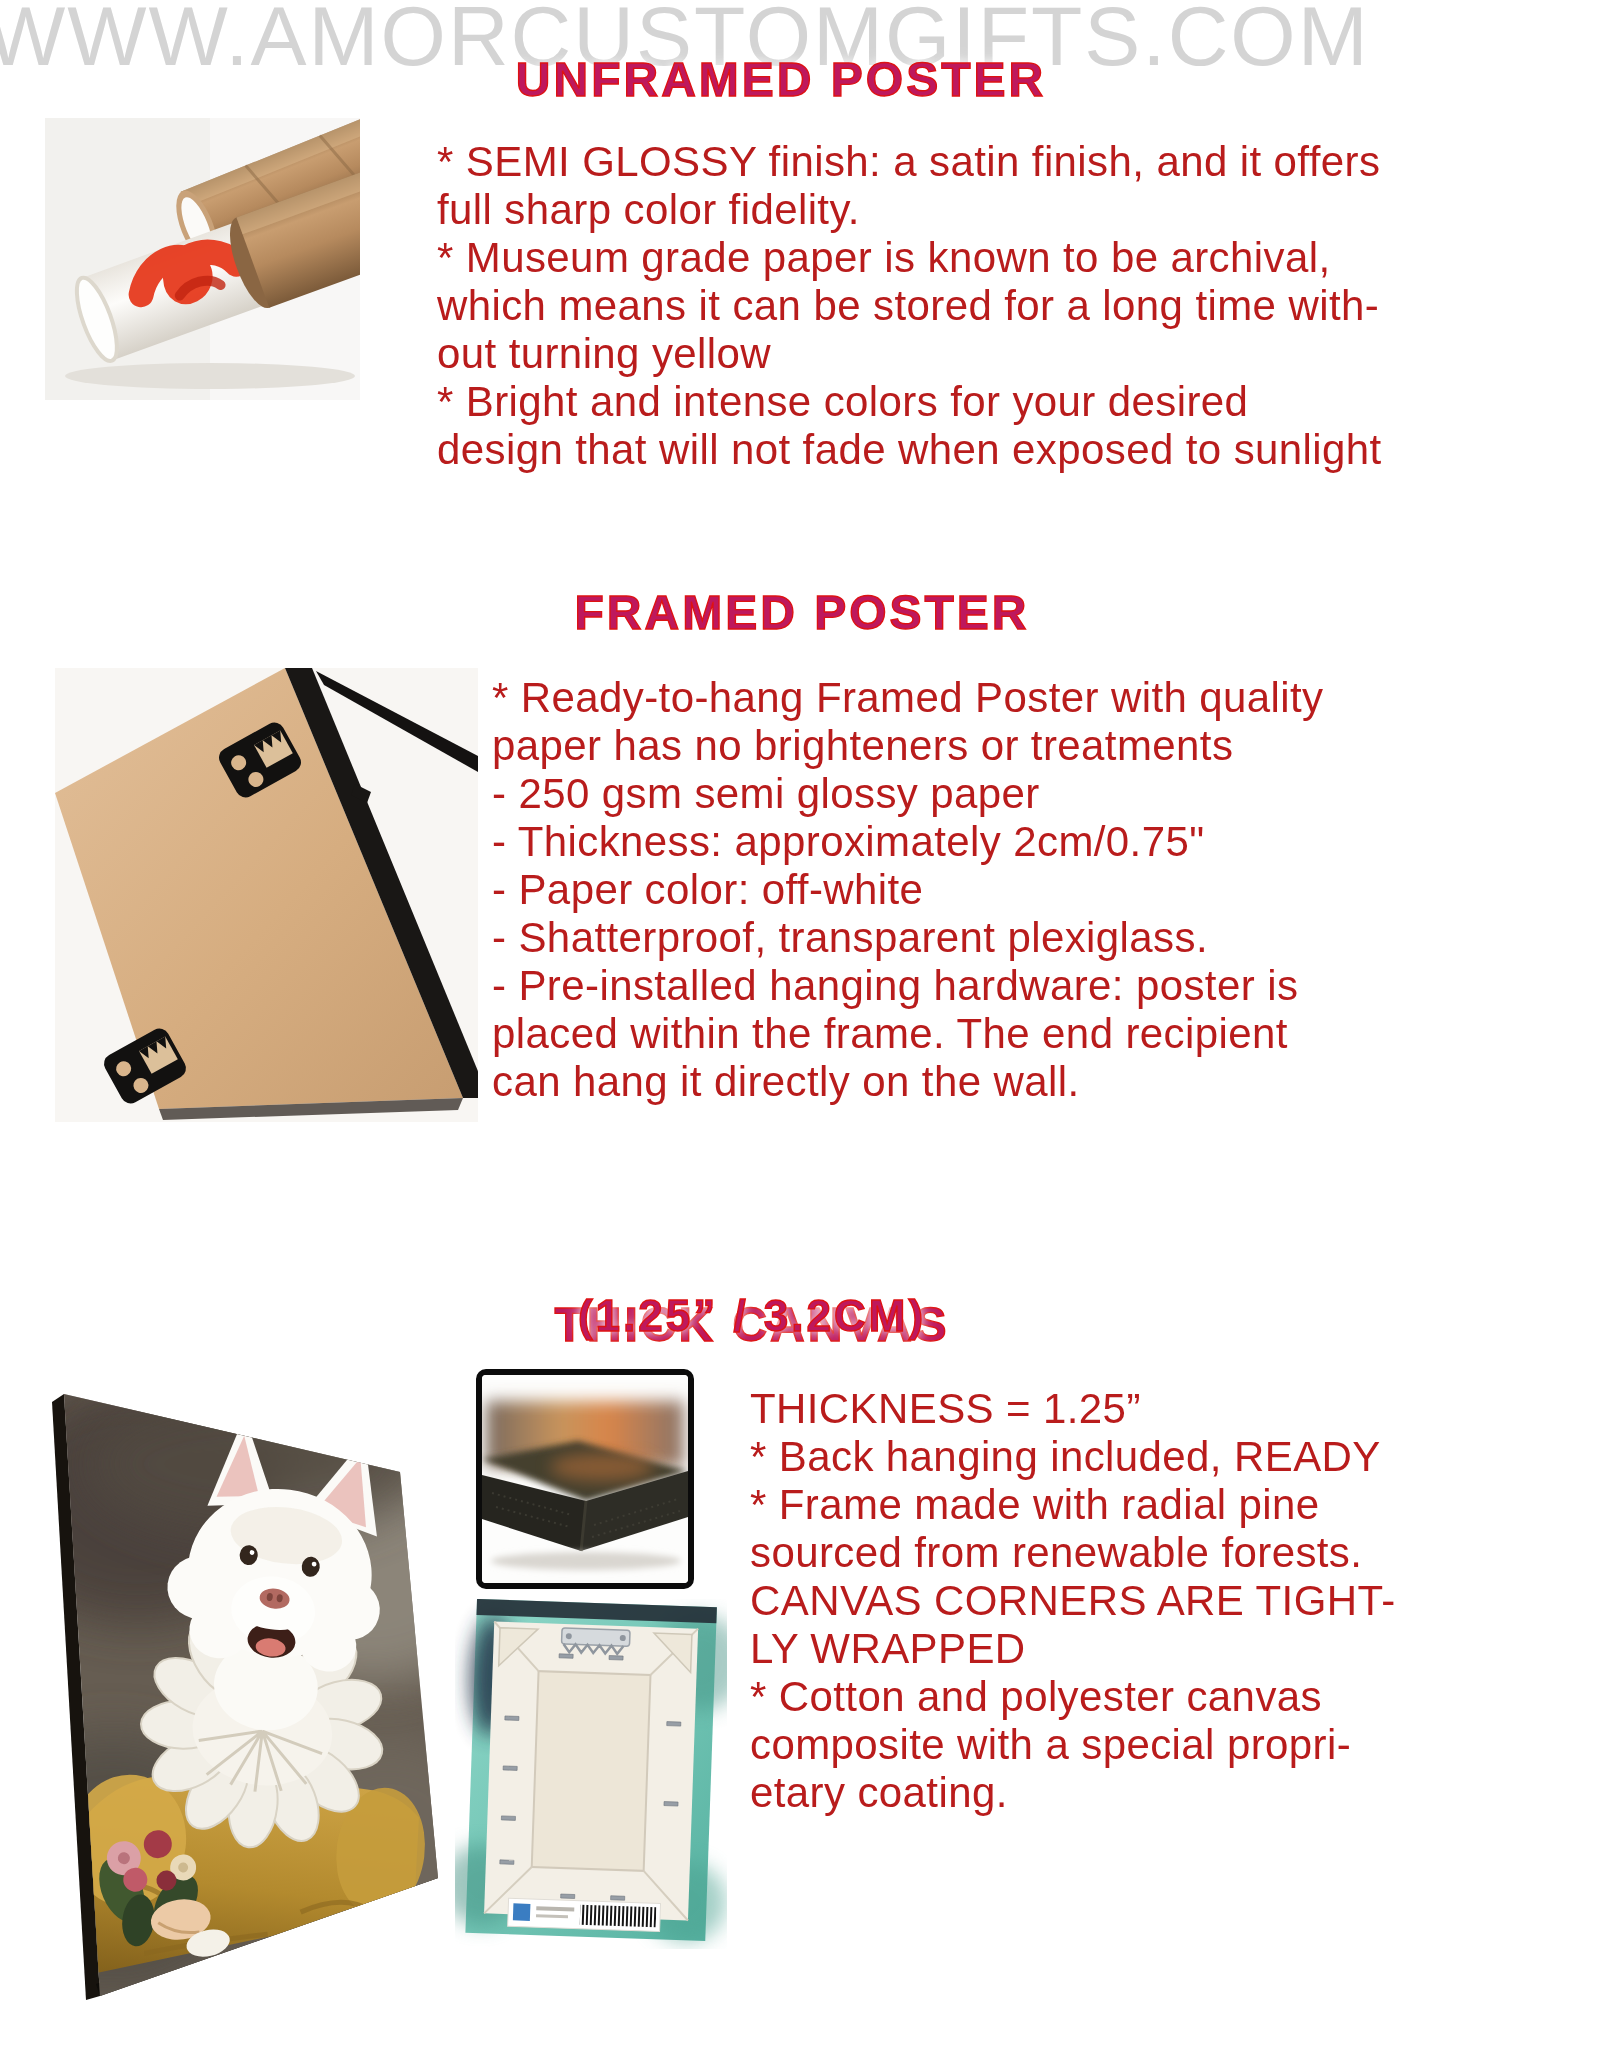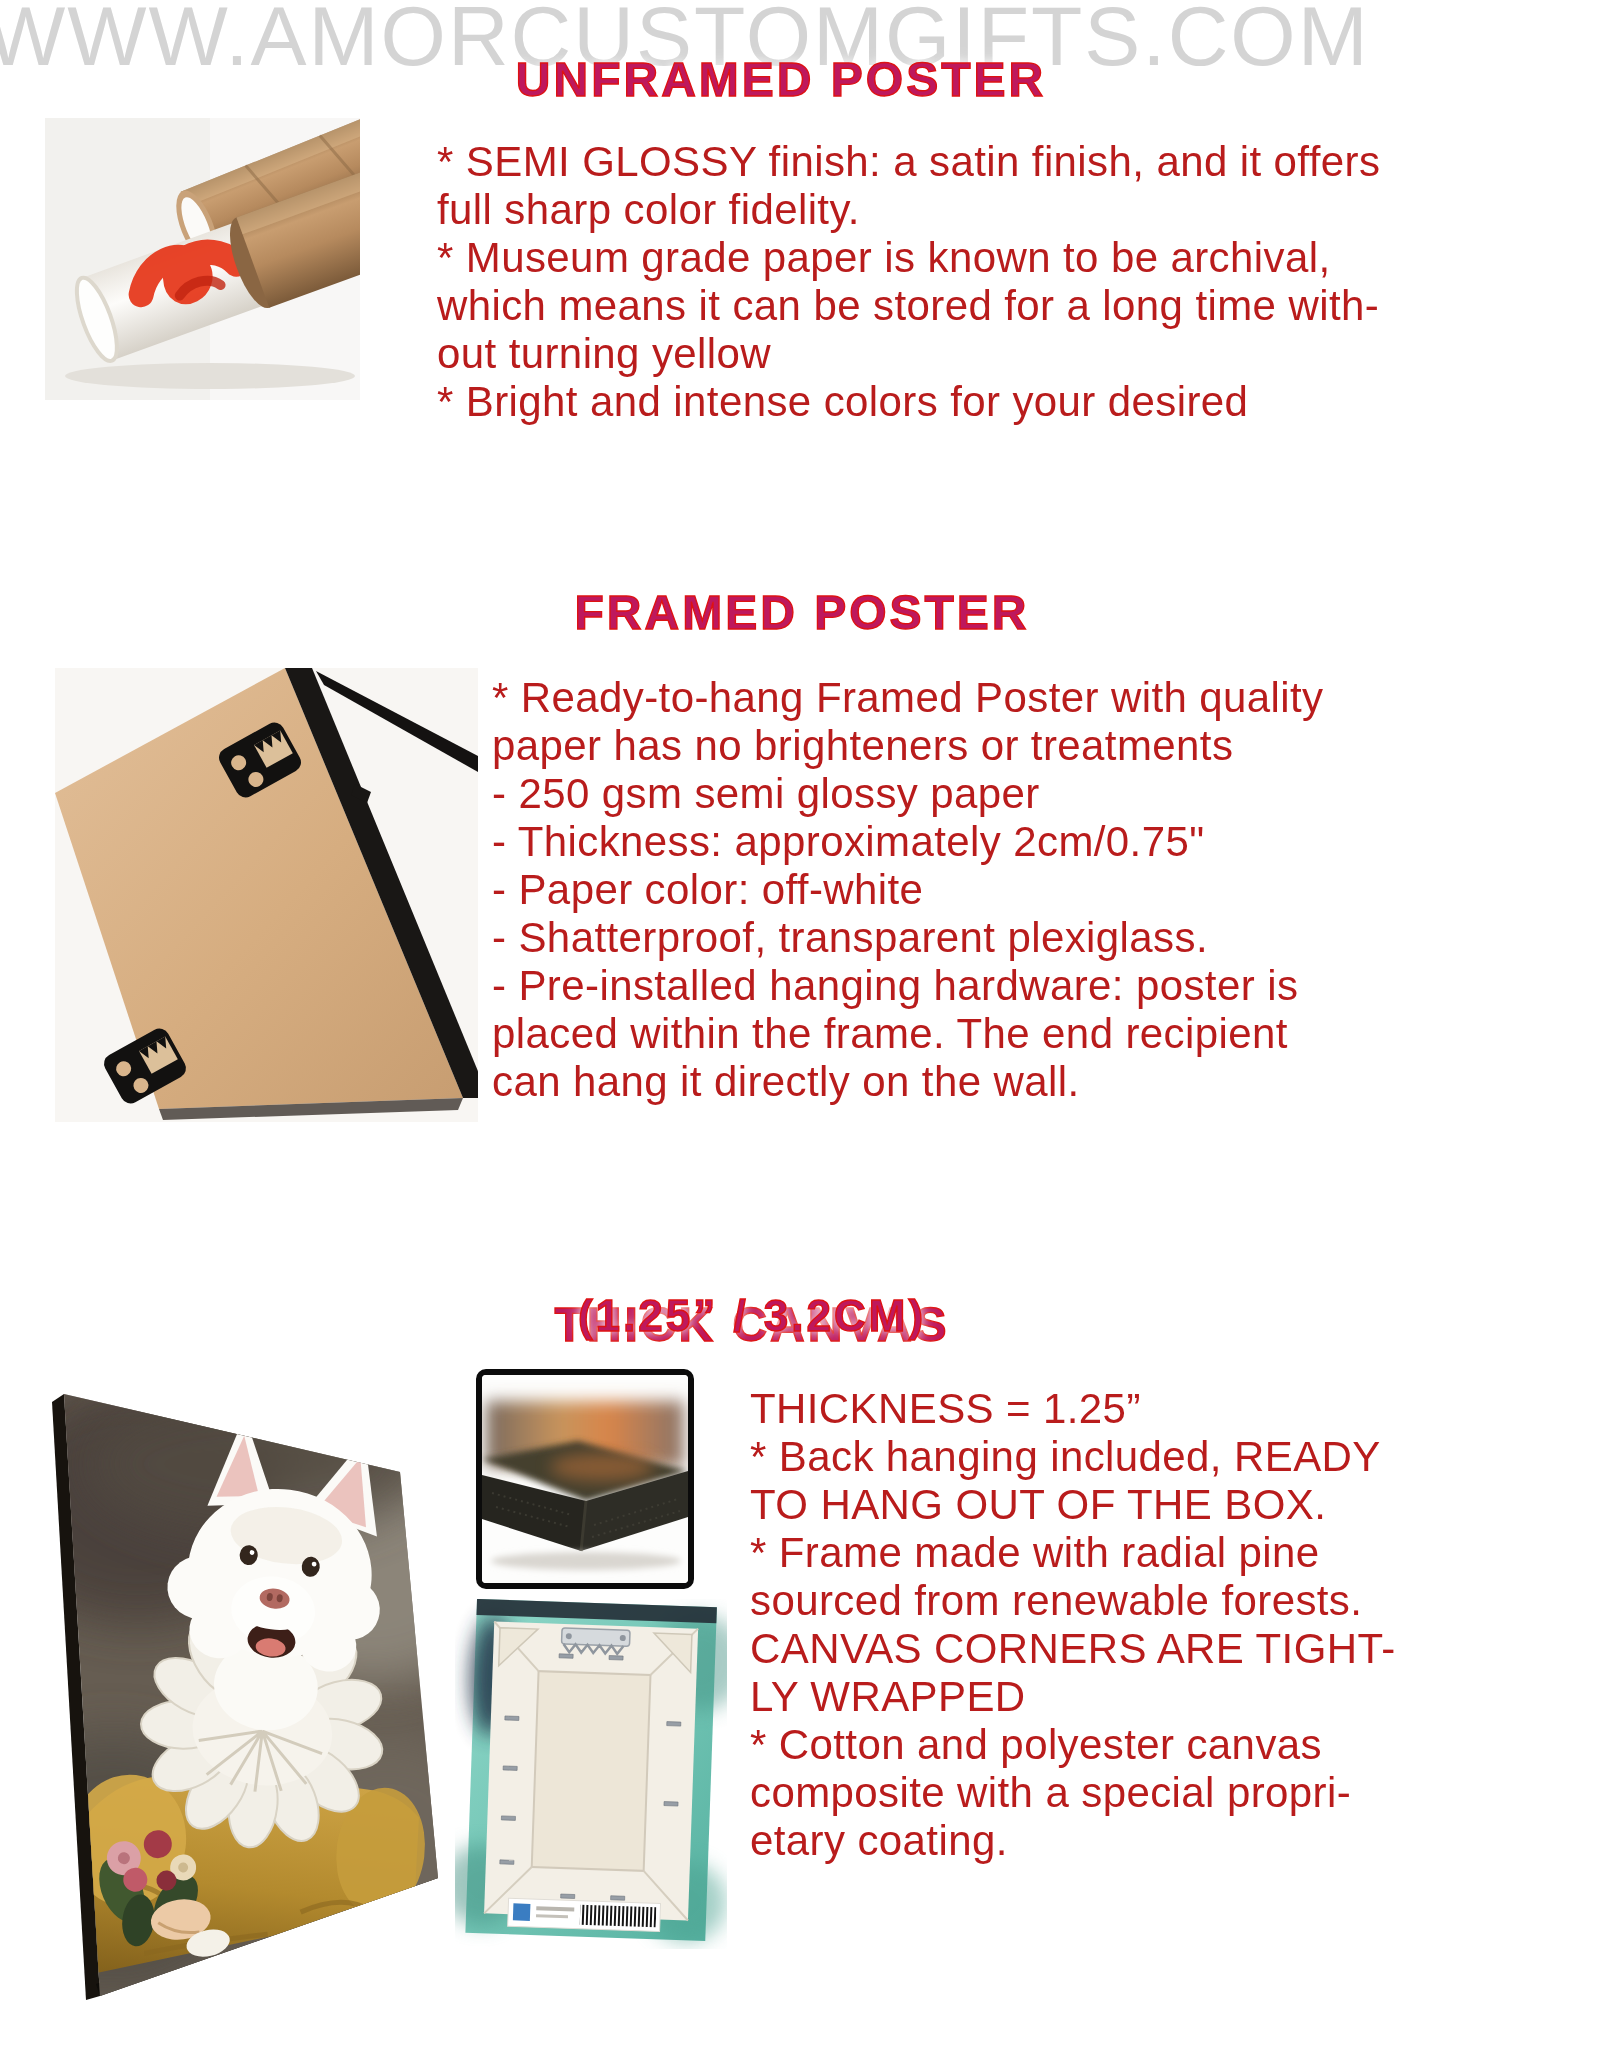--- a/index.html
+++ b/index.html
@@ -40,36 +40,36 @@
   <div class="hd hd3">THICK CANVAS</div>
   <div class="hd hd3b">(1.25” / 3.2CM)</div>
 
   <div class="txt s1">
       <div class="tline">* SEMI GLOSSY finish: a satin finish, and it offers</div>
       <div class="tline">full sharp color fidelity.</div>
       <div class="tline">* Museum grade paper is known to be archival,</div>
       <div class="tline">which means it can be stored for a long time with-</div>
       <div class="tline">out turning yellow</div>
       <div class="tline">* Bright and intense colors for your desired</div>
+      <div class="tline">design that will not fade when exposed to sunlight</div>
     </div>
   <div class="txt s2">
       <div class="tline">* Ready-to-hang Framed Poster with quality</div>
       <div class="tline">paper has no brighteners or treatments</div>
       <div class="tline">- 250 gsm semi glossy paper</div>
       <div class="tline">- Thickness: approximately 2cm/0.75"</div>
       <div class="tline">- Paper color: off-white</div>
       <div class="tline">- Shatterproof, transparent plexiglass.</div>
       <div class="tline">- Pre-installed hanging hardware: poster is</div>
       <div class="tline">placed within the frame. The end recipient</div>
       <div class="tline">can hang it directly on the wall.</div>
     </div>
   <div class="txt s3">
       <div class="tline">THICKNESS = 1.25”</div>
       <div class="tline">* Back hanging included, READY</div>
-      <div class="tline">TO HANG OUT OF THE BOX.</div>
       <div class="tline">* Frame made with radial pine</div>
       <div class="tline">sourced from renewable forests.</div>
       <div class="tline">CANVAS CORNERS ARE TIGHT-</div>
       <div class="tline">LY WRAPPED</div>
       <div class="tline">* Cotton and polyester canvas</div>
       <div class="tline">composite with a special propri-</div>
       <div class="tline">etary coating.</div>
     </div>
 
   <div class="fig f-tubes">

